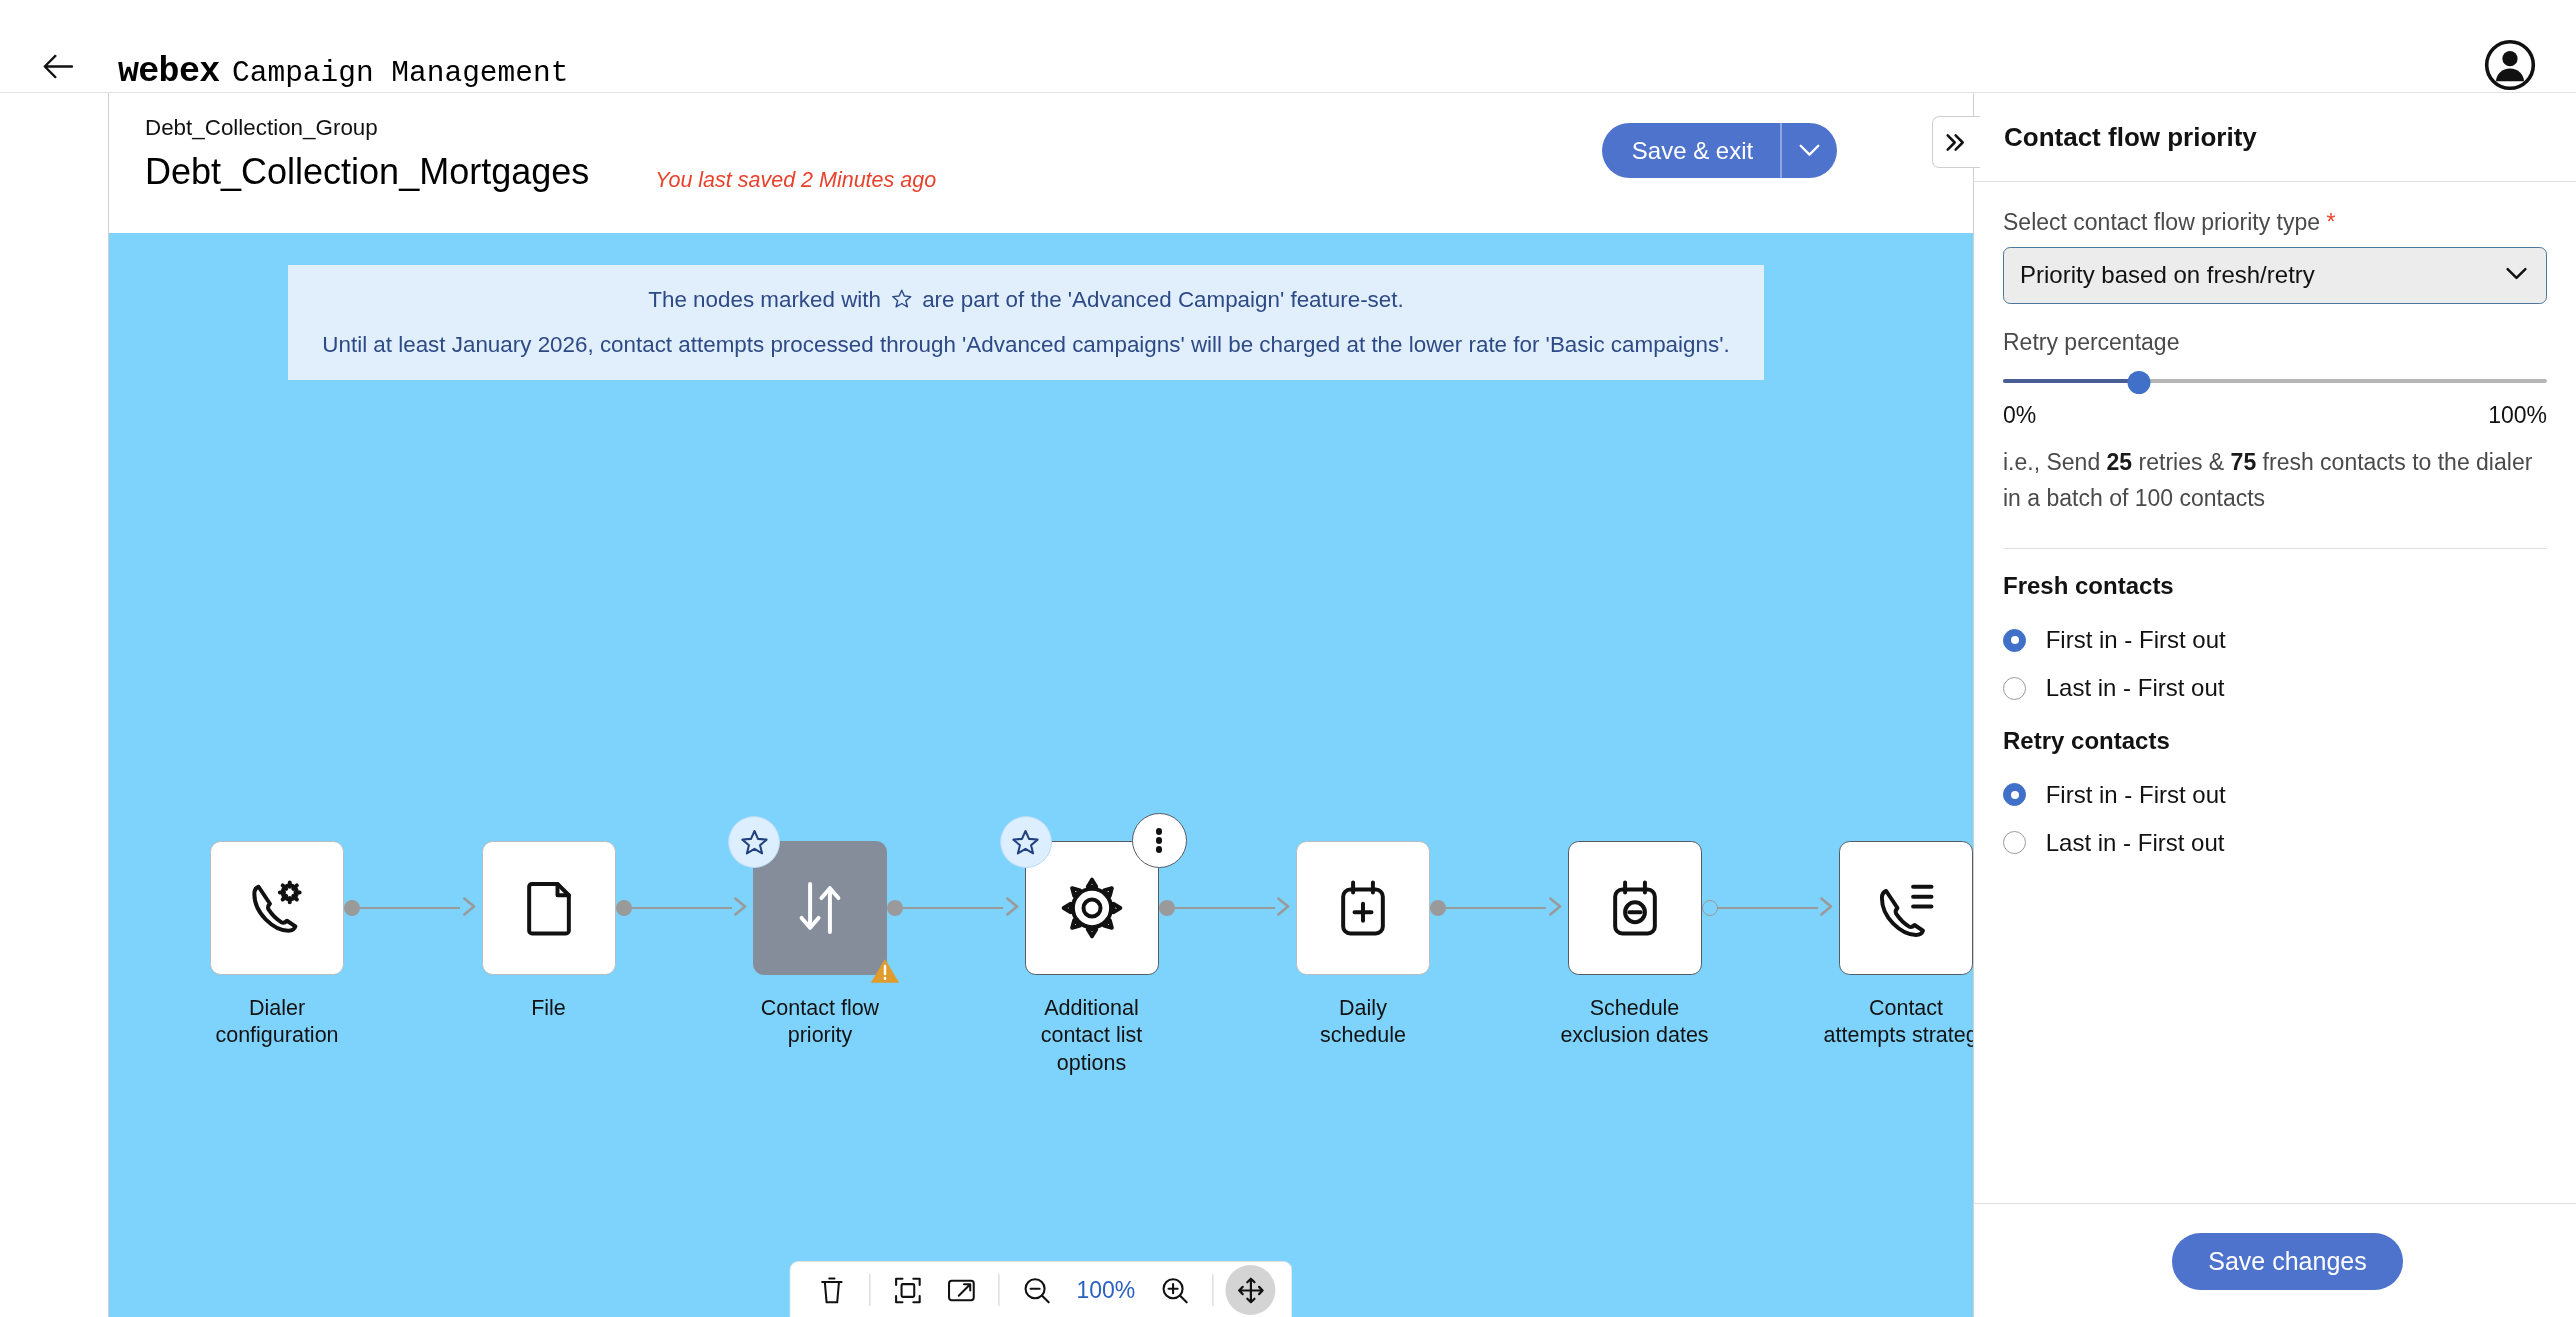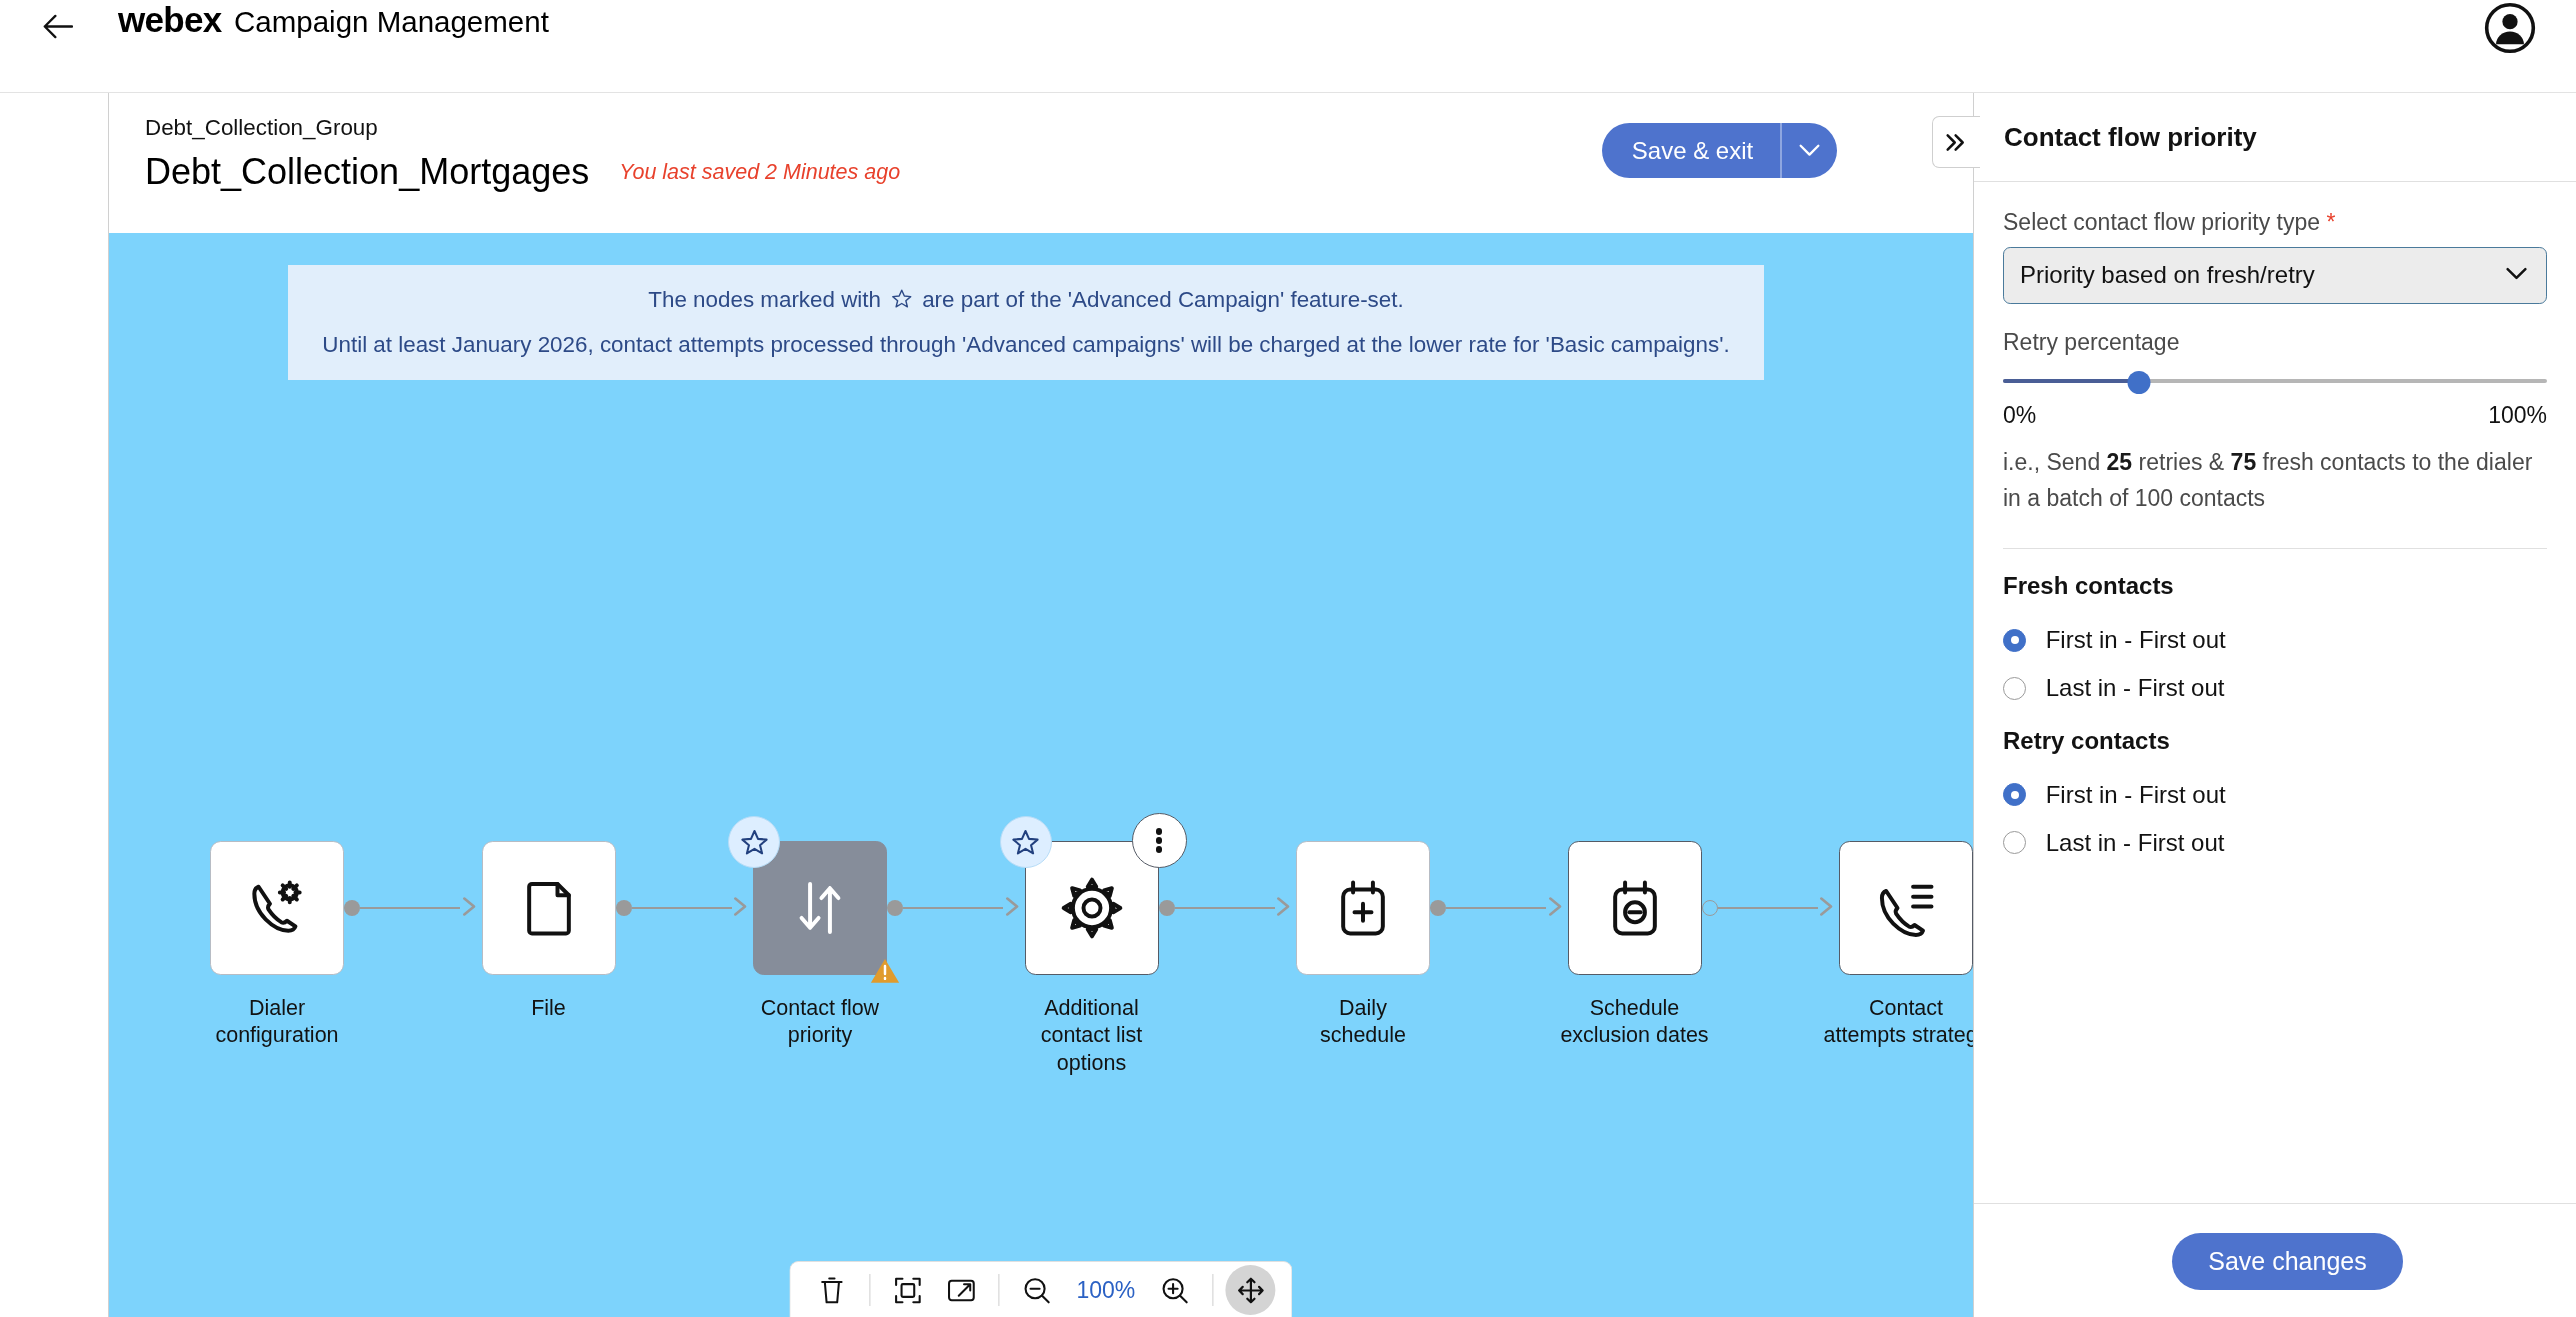--- a/index.html
+++ b/index.html
@@ -2,43 +2,43 @@
 <html style="font-size:14.3px"><head>
 <meta charset="utf-8">
 <style>
   * { box-sizing: border-box; margin:0; padding:0; }
   html,body { width:2576px; height:1318px; overflow:hidden; background:#fff;
               font-family:"Liberation Sans", sans-serif; }
 
   .app { position:relative; width:2576px; height:1318px; display:flex; flex-direction:column; }
 
   
-  .topbar { height:93px; flex:0 0 93px; background:#fff; display:flex; align-items:flex-start;
-            padding:0 39px 0 32px; border-bottom:0.9px solid #e3e3e3; position:relative; z-index:5; }
+  .topbar { height:93px; flex:0 0 93px; background:#fff; display:flex; align-items:flex-end;
+            padding:0 39px 0 32px; border-bottom:0.9px solid #e3e3e3; position:relative; z-index:5;font-family:Liberation Mono, monospace; }
   .back-btn { width:52px; height:52px; display:flex; align-items:center; justify-content:center;
               cursor:pointer; }
   .brand { display:flex; align-items:baseline; margin-left:34px; }
   .brand-webex { font-size:35px; font-weight:700; color:#000; letter-spacing:-0.7px; }
   .brand-app { font-size:29.5px; font-weight:400; color:#000; margin-left:12.5px; }
   .avatar { margin-left:auto; width:55px; height:55px; border-radius:50%; background:#fff;
             display:flex; align-items:center; justify-content:center; cursor:pointer; }
 
   
   .body { flex:1; display:flex; min-height:0; position:relative; }
 
   .railbar { width:109px; flex:0 0 109px; background:#fff; border-right:0.9px solid #d0d0d0; }
 
   .workspace { flex:1; display:flex; flex-direction:column; min-width:0; position:relative;
                background:#ececec; }
 
   
   .camp-header { background:#fff; padding:21.5px 0 19.7px 36px; position:relative; flex:0 0 auto;
                  height:140px; }
   .crumb { font-size:22.4px; color:#121212; margin-bottom:10.7px; }
-  .title-row { display:flex; align-items:center; }
+  .title-row { display:flex; align-items:flex-end;gap:36px; }
   .camp-title { font-size:36px; color:#000; font-weight:400; }
   .saved-note { font-size:21.5px; color:#e8412c; font-style:italic; margin-left:30px; }
 
   .header-actions { position:absolute; right:136px; top:30px; display:flex; align-items:center; }
   .save-exit { display:flex; height:55px; border-radius:28px; overflow:hidden; cursor:pointer; }
   .save-exit-main { background:#4e73cd; color:#fff; font-size:24px; display:flex; align-items:center;
                     padding:0 27px 0 30px; }
   .save-exit-div { width:1.8px; background:#8ea6e0; }
   .save-exit-caret { background:#4e73cd; width:55px; display:flex; align-items:center;
                      justify-content:center; }

